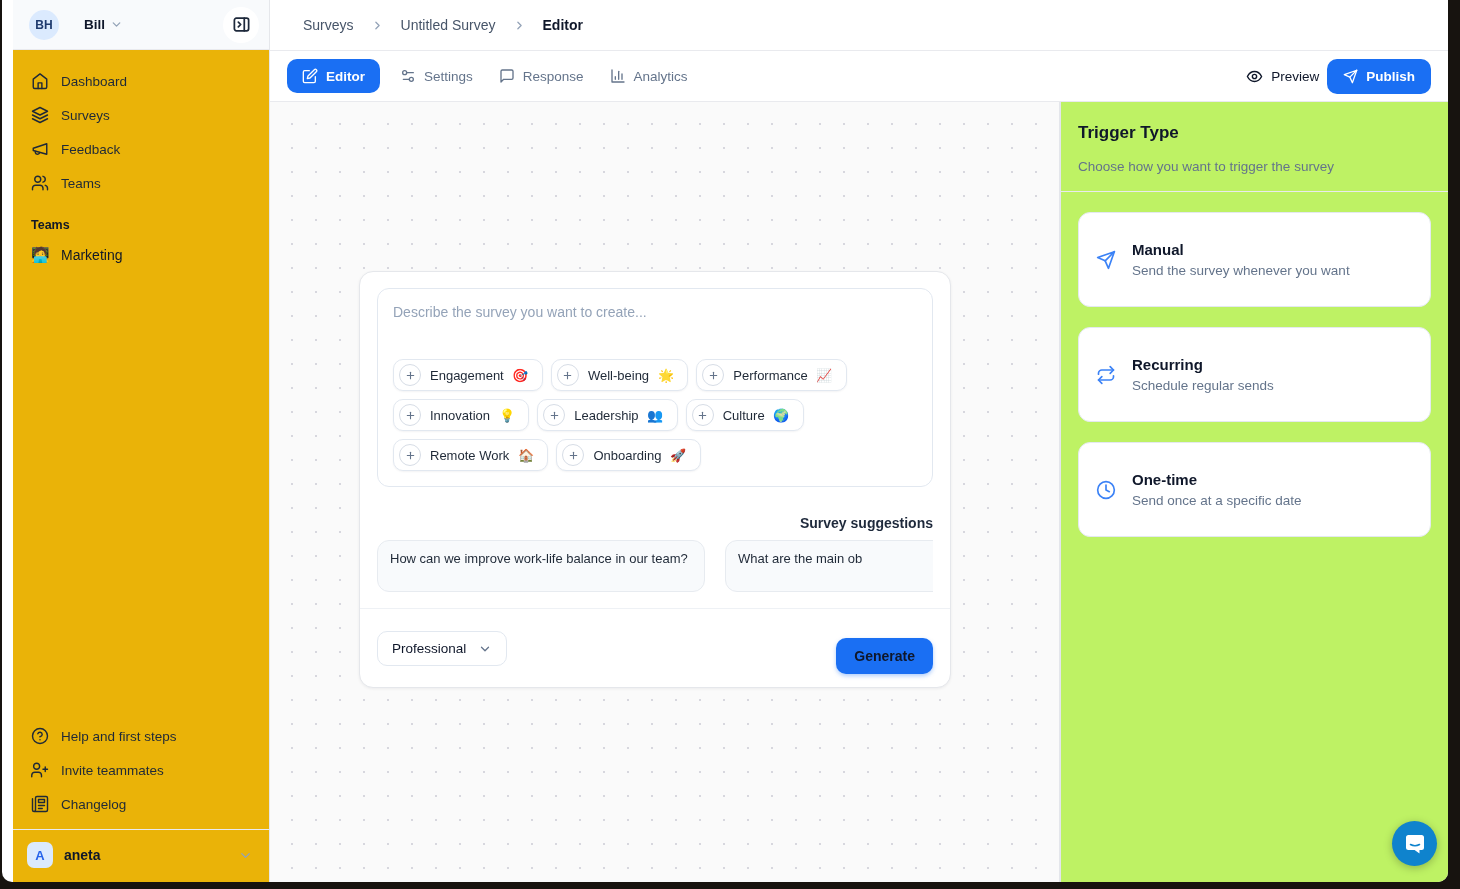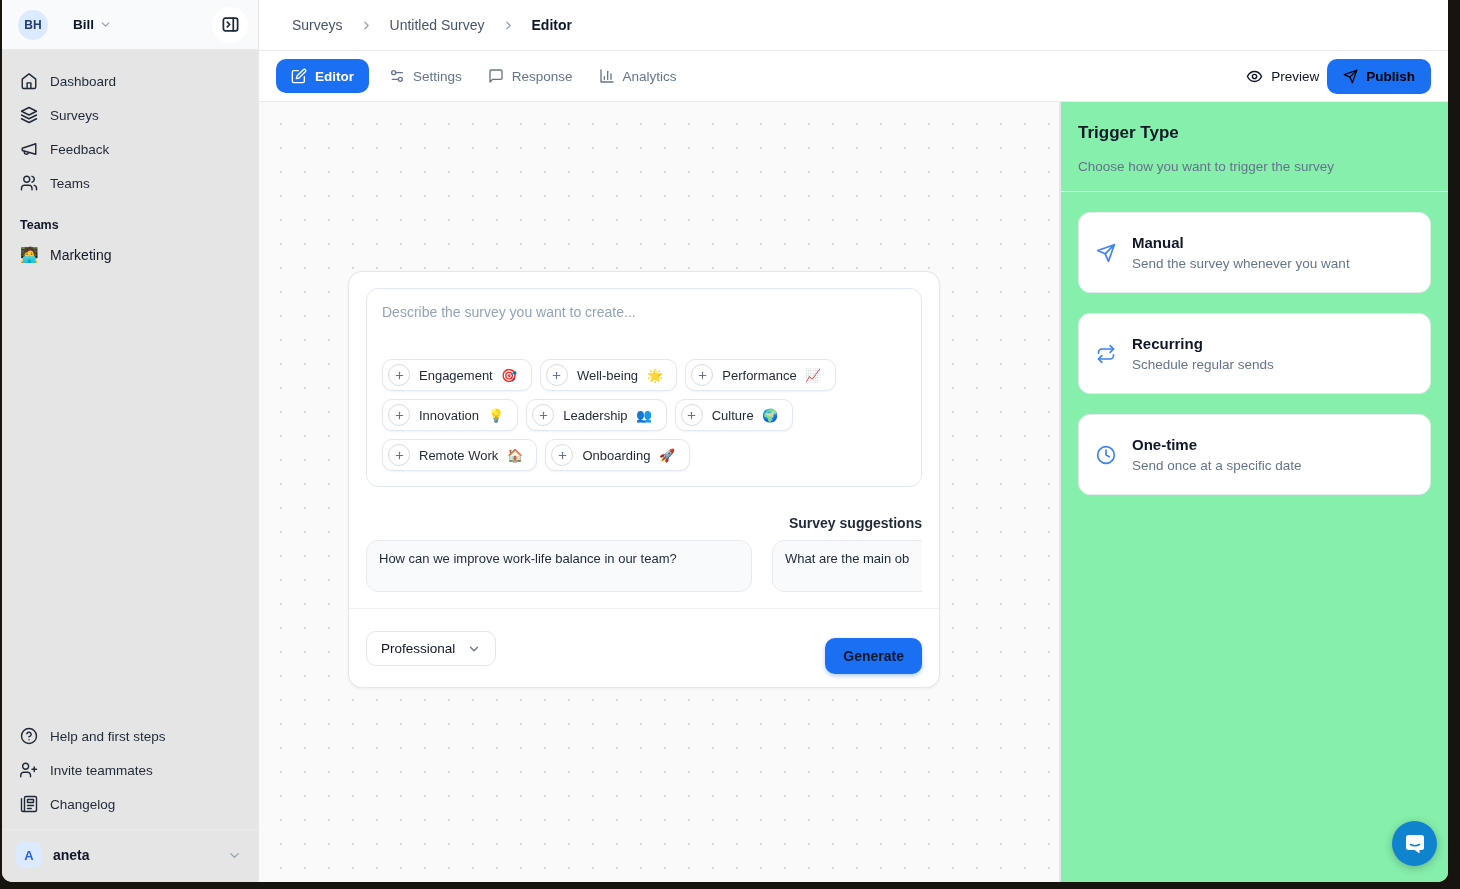--- a/index.html
+++ b/index.html
@@ -1,20 +1,20 @@
 <!DOCTYPE html>
 <html><head>
 <meta charset="utf-8">
 <style>
   * { margin:0; padding:0; box-sizing:border-box; }
   html,body { width:1460px; height:889px; overflow:hidden; background:#17130f; font-family:"Liberation Sans", sans-serif; }
   .app { position:absolute; left:2px; top:0; width:1446px; height:882px; background:#fff; border-radius:0 0 10px 10px; overflow:hidden; display:flex; }
 
   
-  .sidebar { width:257px; background:#e5e5e5; border-right:1px solid #e5e7eb; display:flex; flex-direction:column; flex-shrink:0; }
+  .sidebar { width:257px; background:#eab308; border-right:1px solid #e5e7eb; display:flex; flex-direction:column; flex-shrink:0;margin-left:11px; }
   .sidebar-header { height:50px; flex-shrink:0; display:flex; align-items:center; padding:0 10px 0 16px; border-bottom:1px solid #e9eaee; background:#f8fafc; }
   .ws-avatar { width:30px; height:30px; border-radius:50%; background:#dbeafe; color:#1e3a6e; font-size:12px; font-weight:bold; display:flex; align-items:center; justify-content:center; flex-shrink:0; }
   .ws-name { font-size:13.5px; font-weight:bold; color:#0f172a; margin-left:9px;padding-left:16px; }
   .ws-chevron { color:#94a3b8; margin-left:5px; display:flex; }
   .collapse-btn { margin-left:auto; width:36px; height:36px; border-radius:50%; background:#fff; border:none; display:flex; align-items:center; justify-content:center; color:#1e293b; cursor:pointer; }
   .sidebar-nav { padding:14px 8px 0 8px; }
   .nav-item { display:flex; align-items:center; gap:12px; padding:8px 10px; border-radius:8px; color:#1f2937; font-size:13.5px; cursor:pointer; }
   .nav-item .ic { display:flex; color:#1f2937; }
   .section-label { font-size:12.5px; font-weight:bold; color:#111827; padding:18px 18px 6px 18px; }
   .team-item { display:flex; align-items:center; gap:12px; padding:8px 18px; font-size:14px; color:#111827; cursor:pointer; }
@@ -31,51 +31,51 @@
   .breadcrumb-bar { height:51px; flex-shrink:0; display:flex; align-items:center; padding-left:33px; border-bottom:1px solid #e9eaee; background:#fff; }
   .crumb { font-size:14px; color:#475569; cursor:pointer; }
   .crumb.current { color:#0f172a; font-weight:bold; cursor:default; }
   .crumb-sep { color:#94a3b8; margin:0 17px; display:flex; }
   .toolbar { height:50px; flex-shrink:0; display:flex; align-items:center; padding:0 17px; background:#fff; }
   .tab { display:flex; align-items:center; gap:8px; font-size:13.5px; color:#64748b; margin-right:26px; cursor:pointer; background:none; border:none; font-family:inherit; }
   .tab .ic { display:flex; }
   .tab.active { background:#1a6ff3; color:#fff; border-radius:10px; padding:9px 15px; margin-right:20px; font-weight:bold; }
   .toolbar-right { margin-left:auto; display:flex; align-items:center; gap:8px; }
   .preview-btn { display:flex; align-items:center; gap:8px; font-size:13.5px; color:#0f172a; background:none; border:none; font-family:inherit; cursor:pointer; }
-  .publish-btn { display:flex; align-items:center; gap:8px; font-size:13.5px; font-weight:bold; color:#000000; background:#1a6ff3; border:none; border-radius:10px; padding:10px 16px; font-family:inherit; cursor:pointer; }
+  .publish-btn { display:flex; align-items:center; gap:8px; font-size:13.5px; font-weight:bold; color:#ffffff; background:#1a6ff3; border:none; border-radius:10px; padding:10px 16px; font-family:inherit; cursor:pointer; }
 
   
   .workspace { flex:1; display:flex; border-top:1px solid #e9eaee; min-height:0; }
   .canvas { flex:1; position:relative; background:#fafafa;
     background-image:radial-gradient(#d7d7de 1.3px, transparent 1.3px);
     background-size:24px 24px; background-position:10px 10px;
     border-right:2px solid #e4e6eb; min-width:0; }
 
   .ai-card { position:absolute; left:89px; top:169px; width:592px; background:#fff; border:1px solid #e5e7eb; border-radius:14px; box-shadow:0 1px 3px rgba(15,23,42,.06); padding:16px 17px 0 17px; overflow:hidden; }
   .prompt-box { border:1px solid #e2e8f0; border-radius:12px; height:199px; padding:15px; display:flex; flex-direction:column; justify-content:space-between; cursor:text; }
   .prompt-placeholder { font-size:14px; color:#94a3b8; }
   .chips { display:flex; flex-wrap:wrap; gap:8px; }
   .chip { display:flex; align-items:center; gap:9px; background:#fff; border:1px solid #e2e8f0; border-radius:10px; padding:4px 13px 4px 5px; font-size:13px; color:#1f2937; box-shadow:0 1px 2px rgba(15,23,42,.05); cursor:pointer; font-family:inherit; }
   .chip-plus { width:22px; height:22px; border-radius:50%; border:1px solid #d7dde6; display:flex; align-items:center; justify-content:center; color:#64748b; flex-shrink:0; }
   .chip-emoji { font-size:13px; }
   .sugg-label { font-size:14px; font-weight:bold; color:#1e293b; margin-top:28px;text-align:right; }
   .sugg-row { display:flex; gap:20px; margin-top:9px; overflow:hidden; }
-  .sugg-card { flex-shrink:0; width:386px; height:52px; background:#f8fafc; border:1px solid #e7ebf0; border-radius:12px; padding:10px 12px; font-size:13px; color:#1f2937; white-space:nowrap; overflow:hidden; cursor:pointer; }
+  .sugg-card { flex-shrink:0; width:328px; height:52px; background:#f8fafc; border:1px solid #e7ebf0; border-radius:12px; padding:10px 12px; font-size:13px; color:#1f2937; white-space:nowrap; overflow:hidden; cursor:pointer; }
   .card-footer { border-top:1px solid #eef1f5; margin:16px -17px 0 -17px; padding:14px 17px 13px 17px; display:flex; align-items:center; justify-content:space-between; }
   .tone-select { display:flex; align-items:center; gap:12px; border:1px solid #e2e8f0; border-radius:10px; background:#fff; padding:9px 14px; font-size:13.5px; color:#0f172a; cursor:pointer; font-family:inherit; }
   .tone-select .ic { color:#64748b; display:flex; }
   .generate-btn { background:#1a6ff3; color:#0f172a; font-size:14px; font-weight:bold; border:none; border-radius:10px; padding:10px 18px; box-shadow:0 2px 4px rgba(26,111,243,.35); cursor:pointer; font-family:inherit;margin-top:15px; }
 
   
-  .trigger-panel { width:387px; flex-shrink:0; background:#86efac; display:flex; flex-direction:column; }
+  .trigger-panel { width:387px; flex-shrink:0; background:#bef264; display:flex; flex-direction:column; }
   .panel-header { padding:21px 17px 17px 17px; border-bottom:1px solid #e9eaee; }
   .panel-title { font-size:17px; font-weight:bold; color:#0f172a; }
   .panel-subtitle { font-size:13.5px; color:#64748b; margin-top:16px; }
   .trigger-cards { padding:20px 17px; display:flex; flex-direction:column; gap:20px; }
-  .trigger-card { border:1px solid #e4e9f0; border-radius:12px; padding:21px 17px; display:flex; align-items:center; gap:16px; background:#fff; cursor:pointer; }
+  .trigger-card { border:1px solid #e4e9f0; border-radius:12px; padding:28px 17px; display:flex; align-items:center; gap:16px; background:#fff; cursor:pointer; }
   .trigger-icon { color:#3b82f6; display:flex; flex-shrink:0; }
   .trigger-title { font-size:15px; font-weight:bold; color:#0f172a; }
   .trigger-desc { font-size:13.5px; color:#64748b; margin-top:5px; }
 
   
   .chat-btn { position:absolute; right:11px; bottom:16px; width:45px; height:45px; border-radius:50%; background:#0f83cd; border:none; display:flex; align-items:center; justify-content:center; box-shadow:0 2px 8px rgba(0,0,0,.25); cursor:pointer; }
 
   svg { display:block; }
 </style>
 </head>

